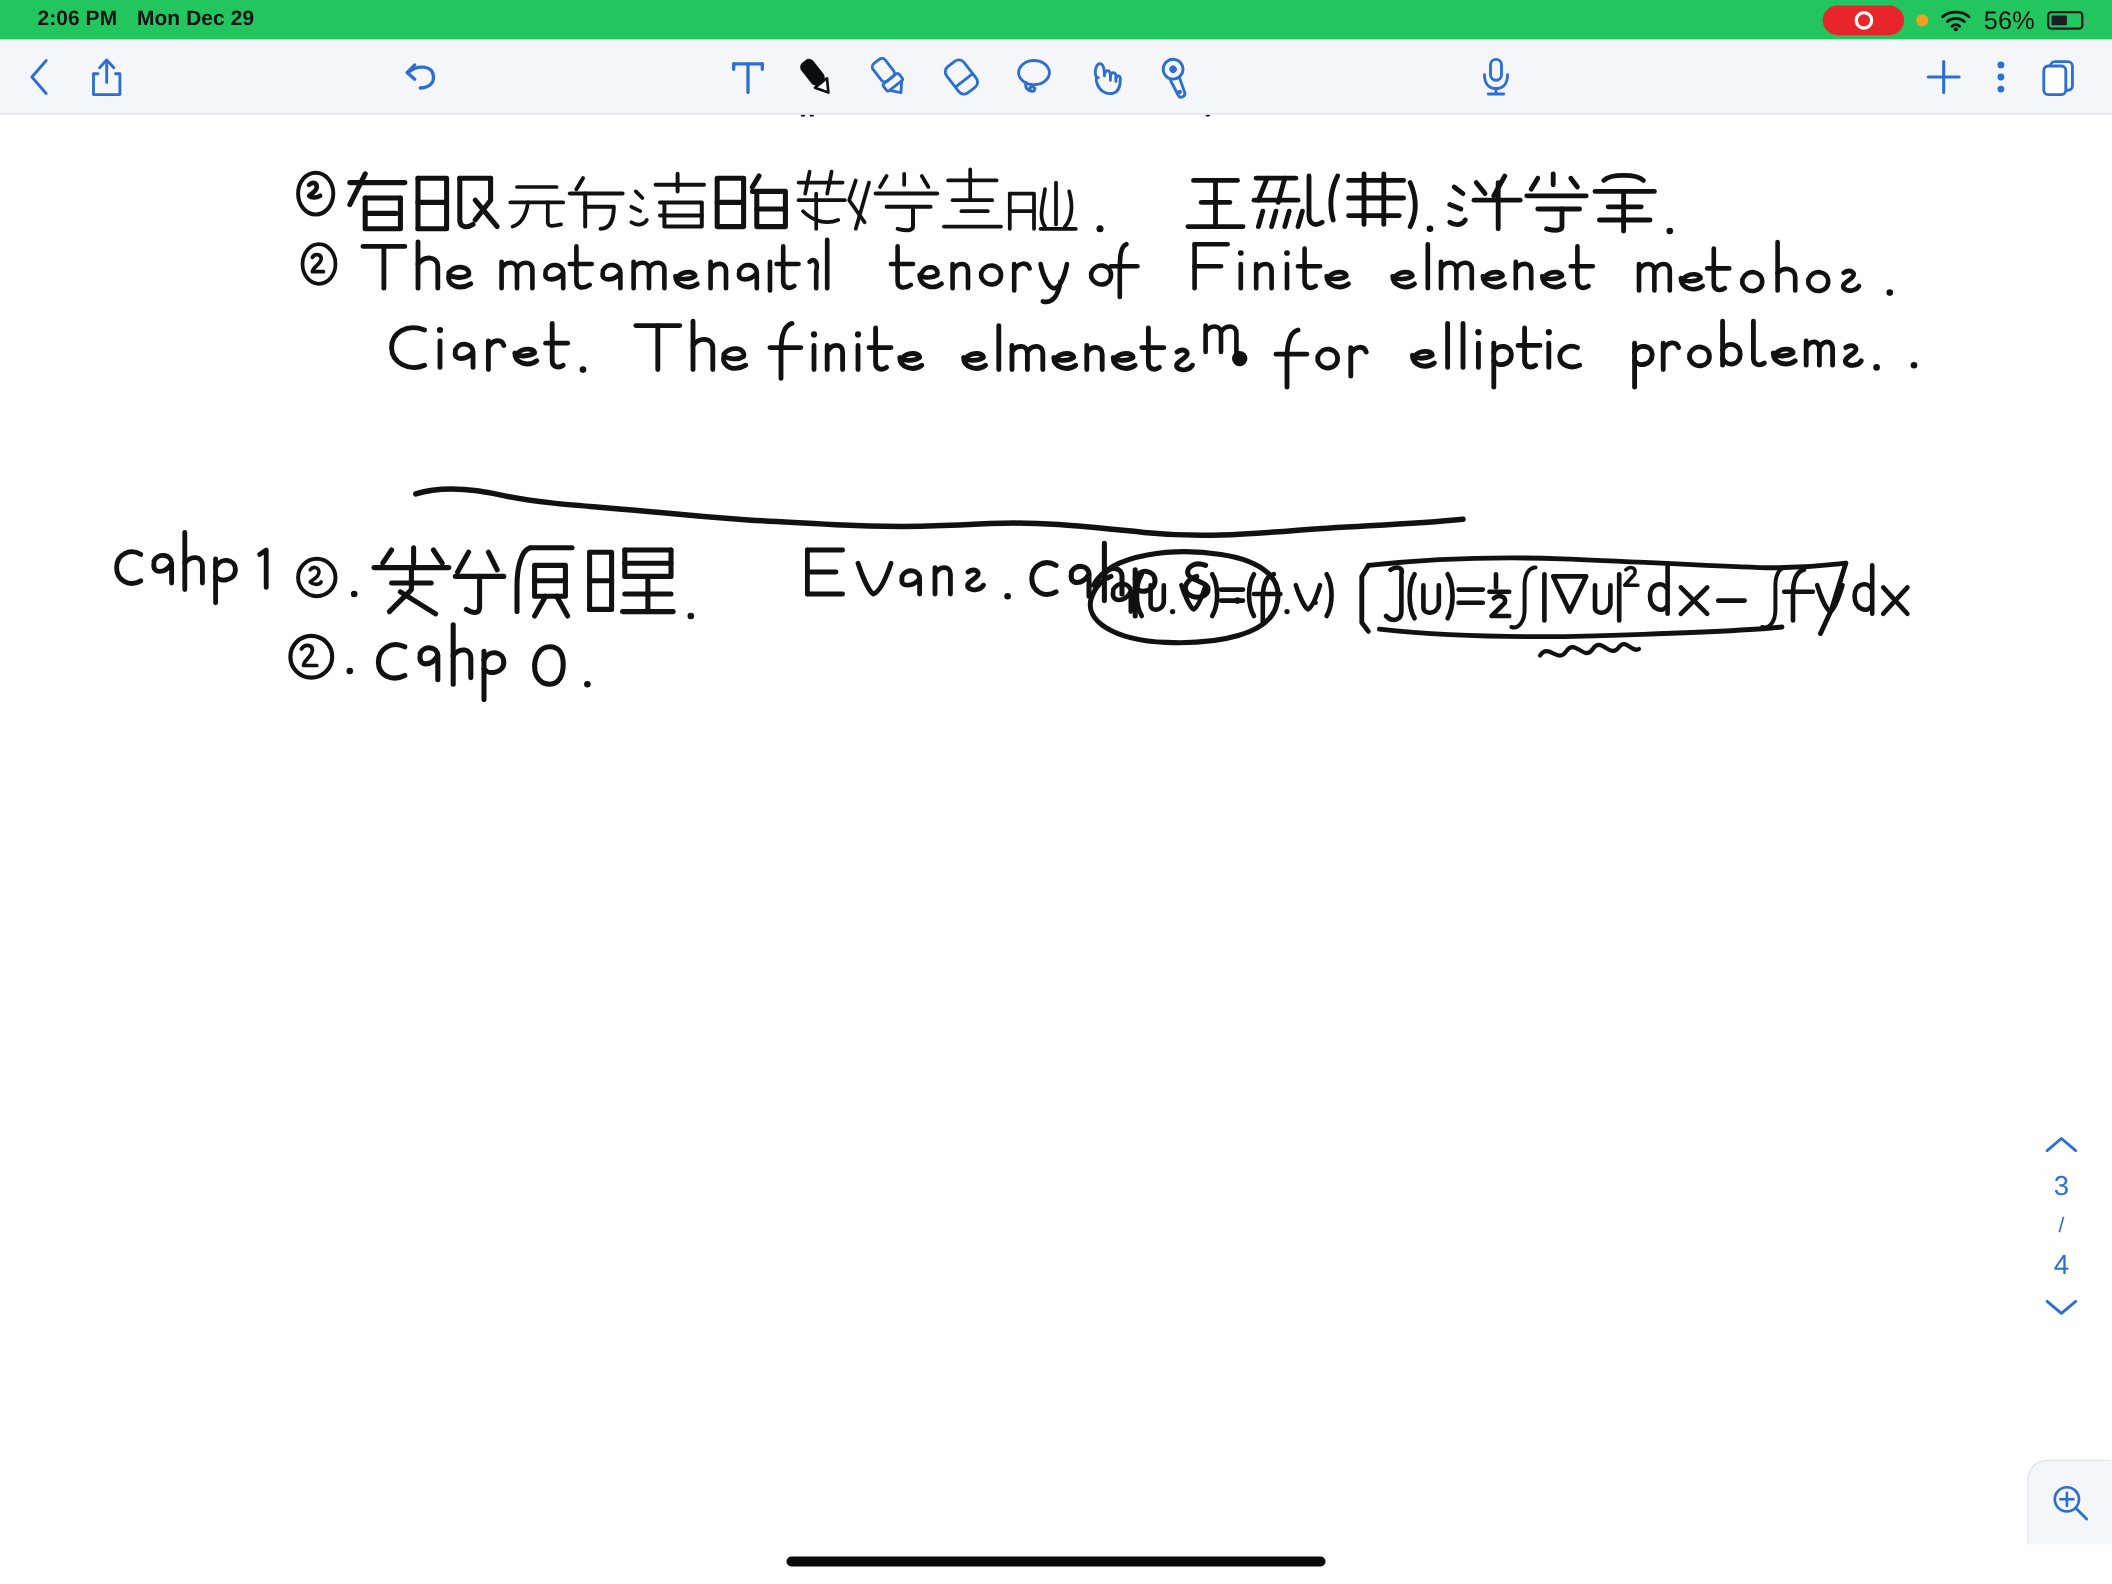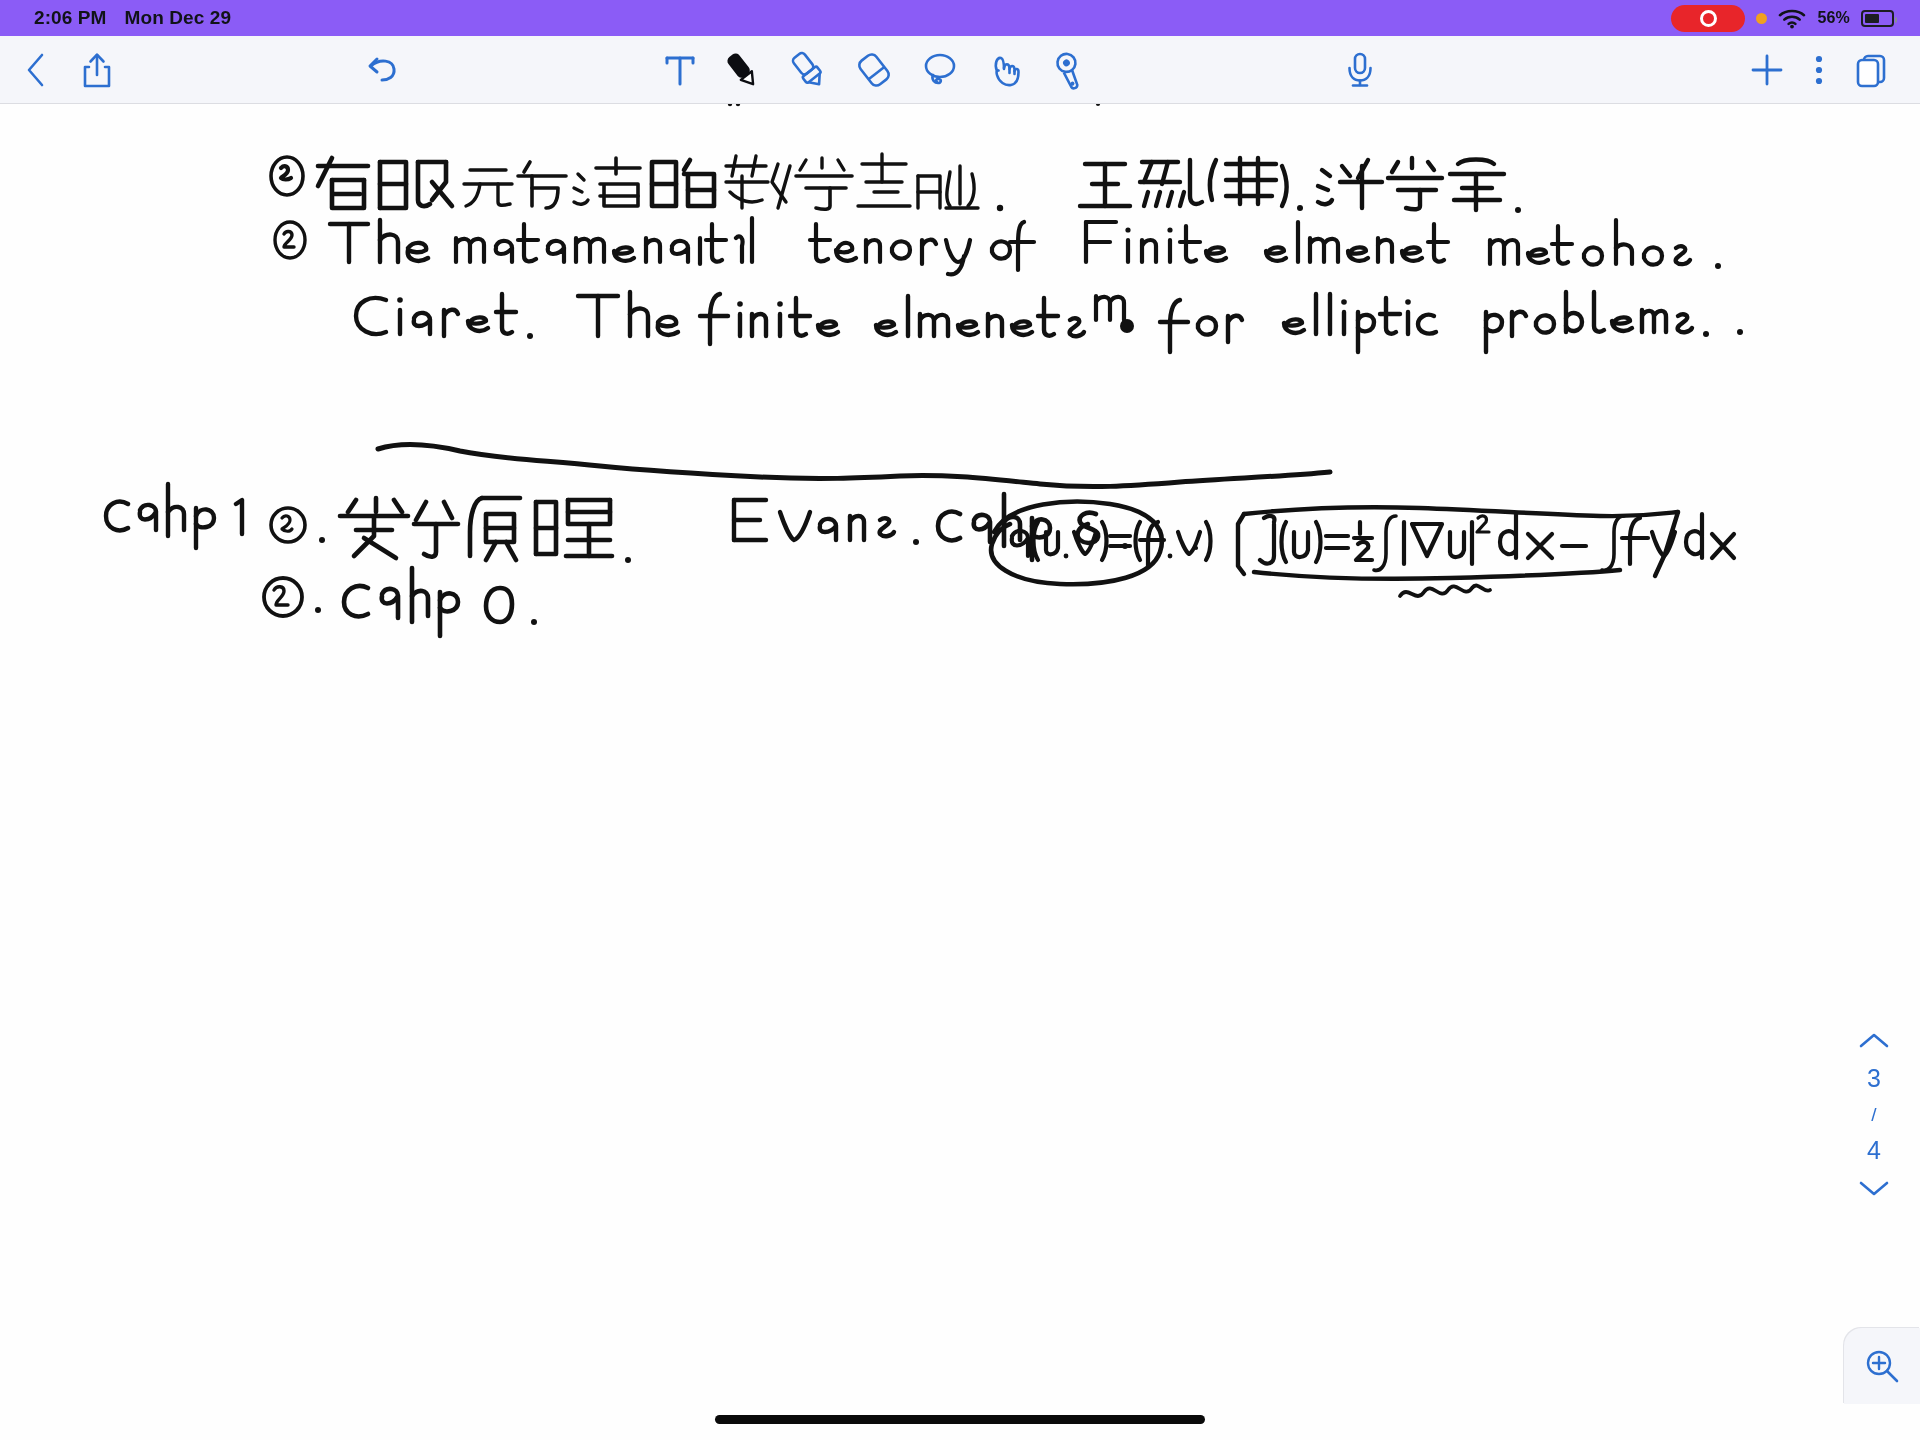--- a/index.html
+++ b/index.html
@@ -10,21 +10,21 @@
     background: #f5f6fa;
     font-family: "Liberation Sans", sans-serif;
     overflow: hidden;
     position: relative;
   }
 
   
   .status-bar {
     height: 36px;
     width: 100%;
-    background: #8b5cf6;
+    background: #22c55e;
     display: flex;
     align-items: center;
     justify-content: space-between;
     padding: 0 26px 0 34px;
     position: relative;
     z-index: 20;
   }
   .status-left {
     display: flex;
     align-items: baseline;
@@ -52,22 +52,22 @@
     width: 17px; height: 17px;
     border-radius: 50%;
     border: 3.5px solid #ffffff;
   }
   .orange-dot {
     width: 11px; height: 11px;
     border-radius: 50%;
     background: #f0a020;
   }
   .batt-text {
-    font-size: 16px;
-    font-weight: 700;
+    font-size: 23px;
+    font-weight: 400;
     color: #111318;
     letter-spacing: .2px;
     text-align: center;
   }
   .batt-shell {
     width: 33px; height: 17px;
     border: 2px solid #1b1d22;
     border-radius: 4px;
     position: relative;
     padding: 2px;

